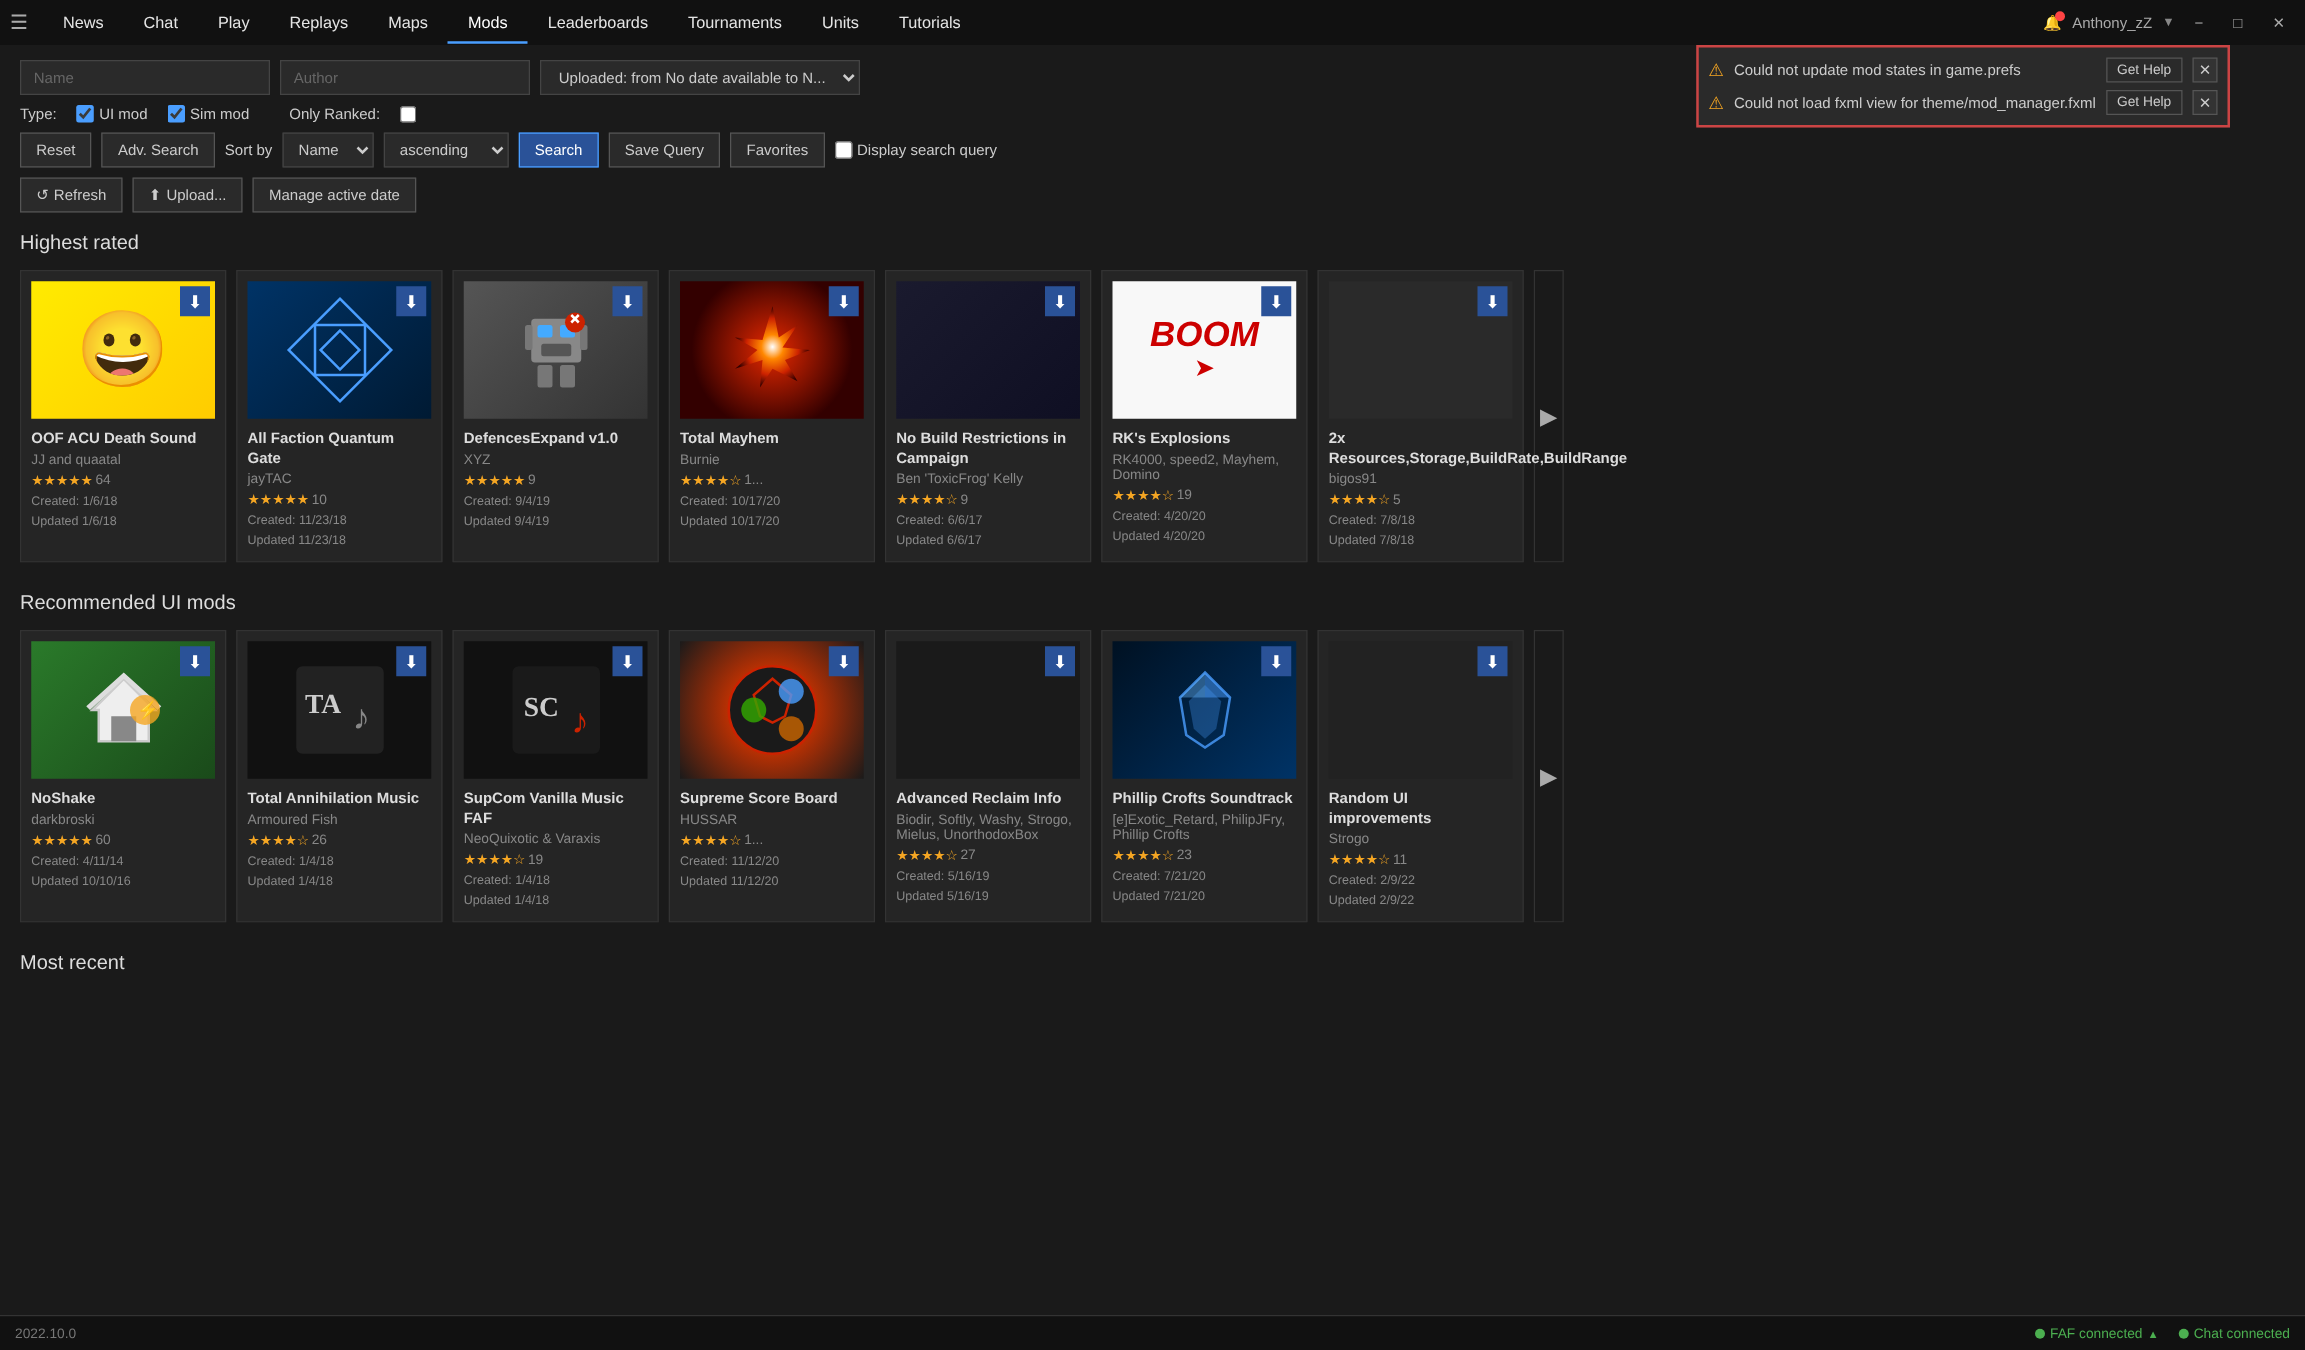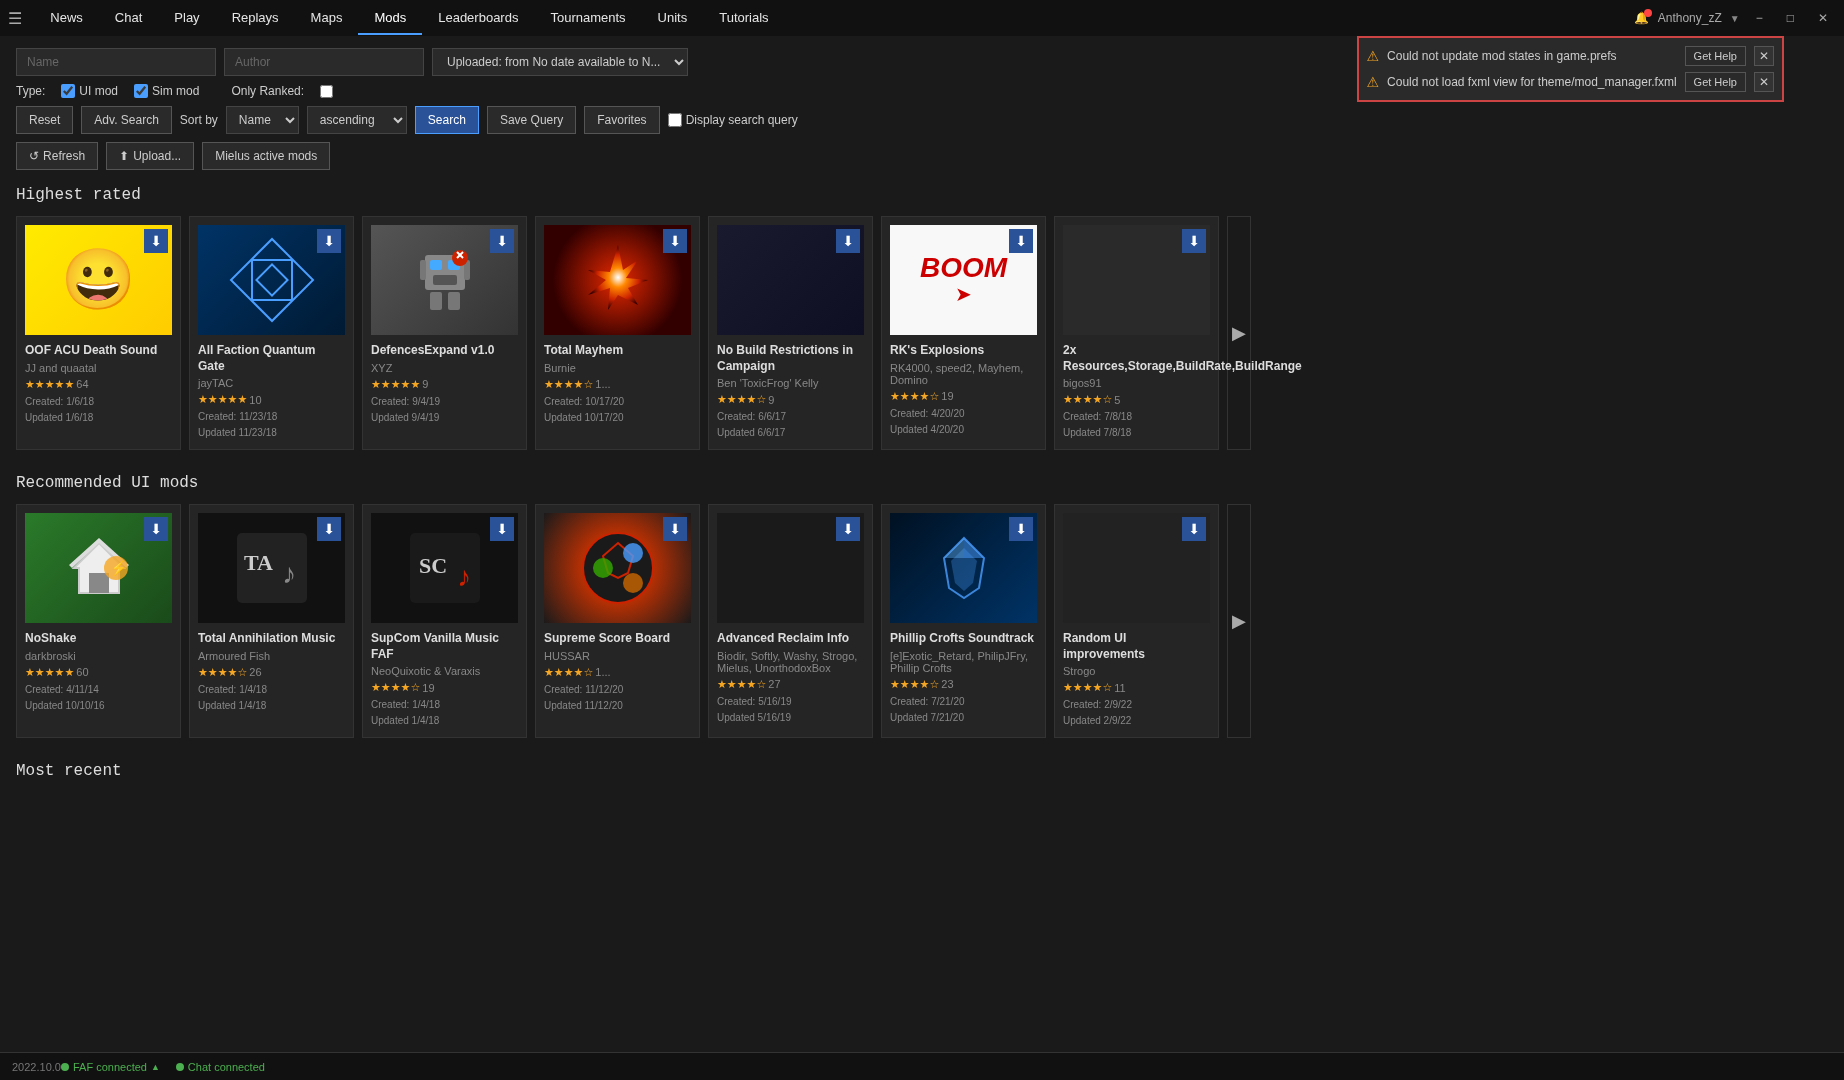--- a/index.html
+++ b/index.html
@@ -129,21 +129,20 @@
       gap: 8px;
       margin-bottom: 16px;
     }
 
     
     .section-title {
       font-size: 16px;
       color: #ddd;
       margin-bottom: 12px;
       font-weight: normal;
-      font-family: Liberation Mono, monospace;
     }
 
     
     .mod-grid {
       display: flex;
       gap: 8px;
       margin-bottom: 24px;
       overflow: hidden;
     }
     .mod-card {
@@ -290,20 +289,21 @@
     
     .statusbar {
       position: fixed;
       bottom: 0;
       left: 0;
       right: 0;
       background: #111;
       height: 28px;
       display: flex;
       align-items: center;
+      justify-content: space-between;
       padding: 0 12px;
       border-top: 1px solid #333;
     }
     .status-version { color: #777; font-size: 11px; }
     .status-right { display: flex; align-items: center; gap: 16px; }
     .status-connected { display: flex; align-items: center; gap: 4px; color: #4caf50; font-size: 11px; }
     .status-dot { width: 8px; height: 8px; background: #4caf50; border-radius: 50%; }
 
     .relative { position: relative; }
   </style>
@@ -404,21 +404,21 @@
 
     <div class="toolbar-row">
       <button class="btn">
         <span>↺</span>
         <span>Refresh</span>
       </button>
       <button class="btn">
         <span>⬆</span>
         <span>Upload...</span>
       </button>
-      <button class="btn">Mielus active mods</button>
+      <button class="btn">Manage active date</button>
     </div>
 
     <div>
       <div class="section-title">Highest rated</div>
       <div class="mod-grid">
 
         <div class="mod-card">
           <div class="mod-thumb thumb-oof">
             <span class="smiley">😀</span>
             <button class="mod-install-btn">

